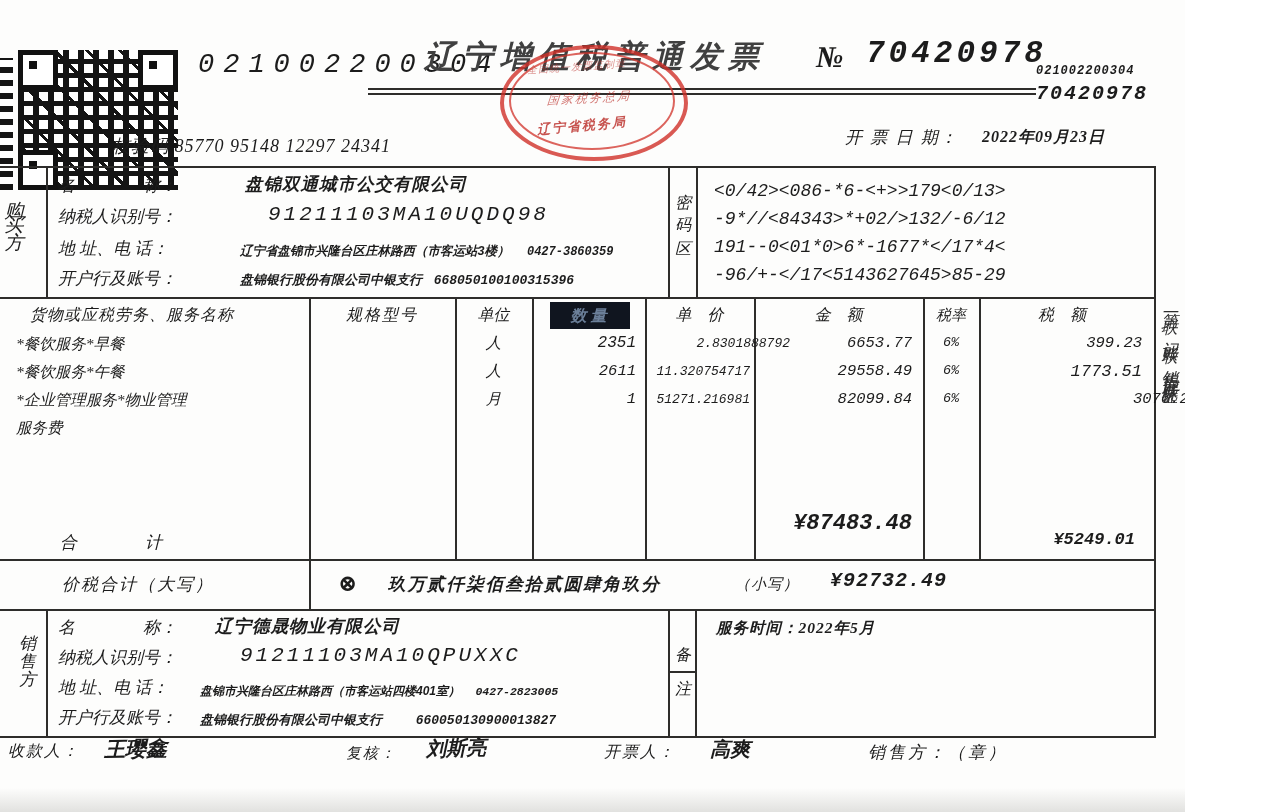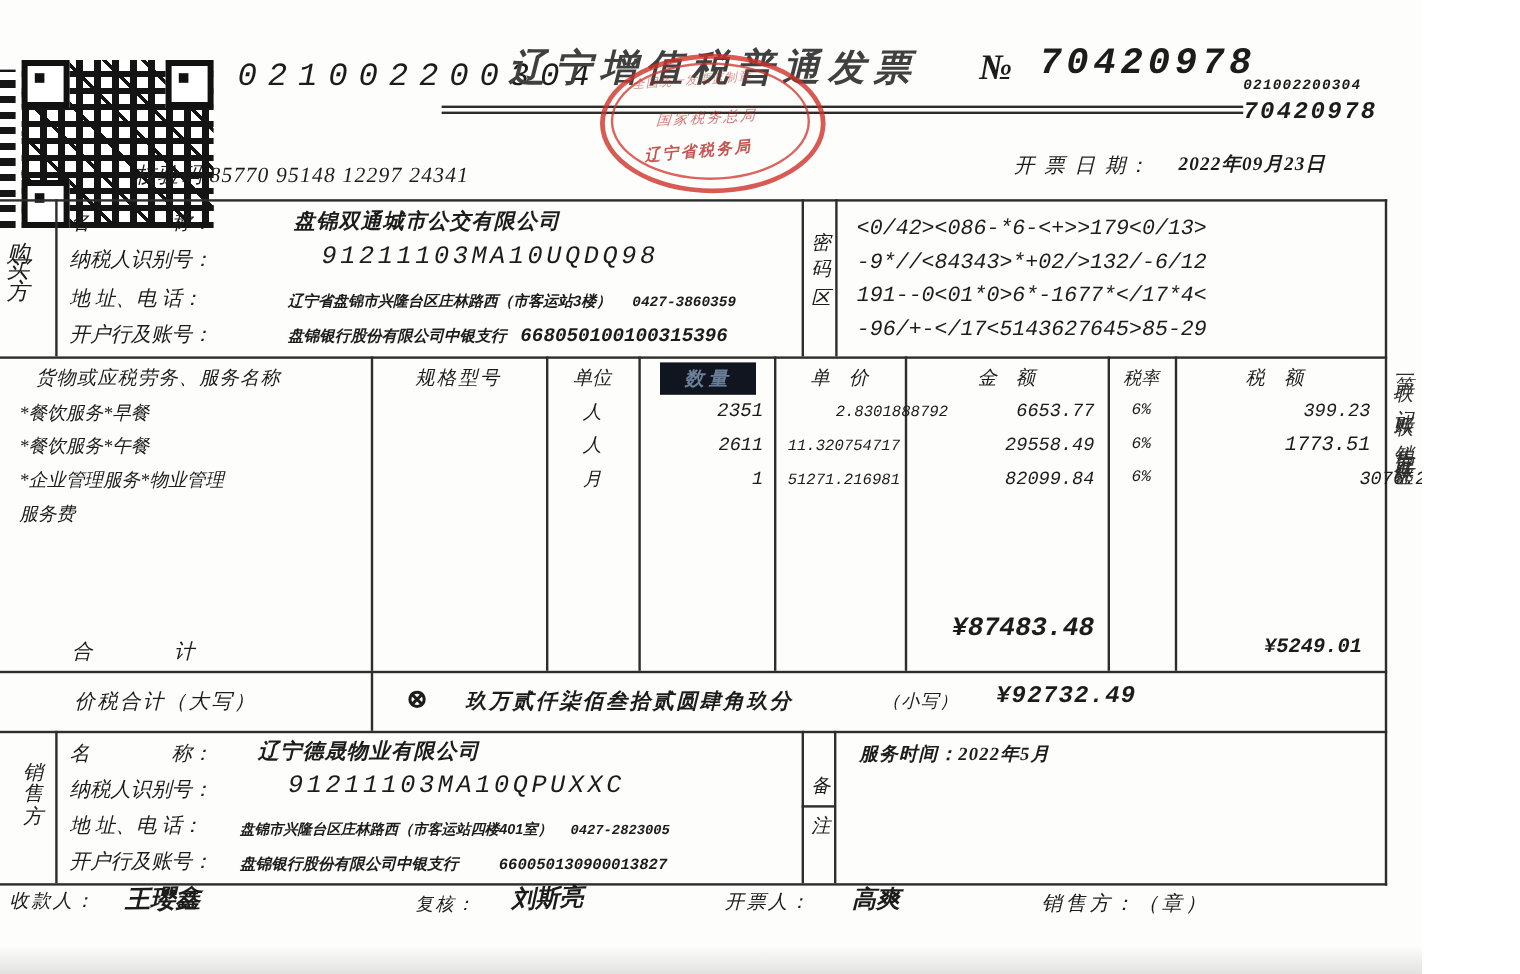--- a/index.html
+++ b/index.html
@@ -103,21 +103,21 @@
 
   <div class="abs" style="left:58px;top:237px;font-size:17px;">地 址、电 话：</div>
   <div class="abs sans" style="left:240px;top:243px;font-size:12.5px;font-weight:bold;">
     <span>辽宁省盘锦市兴隆台区庄林路西（市客运站3楼）</span>
     <span class="mono" style="margin-left:14px;font-size:12px;">0427-3860359</span>
   </div>
 
   <div class="abs" style="left:58px;top:267px;font-size:17px;">开户行及账号：</div>
   <div class="abs sans" style="left:240px;top:271px;font-size:13px;font-weight:bold;">
     <span>盘锦银行股份有限公司中银支行</span>
-    <span class="mono" style="margin-left:8px;font-size:16px;">668050100100315396</span>
+    <span class="mono" style="margin-left:8px;font-size:13px;">668050100100315396</span>
   </div>
 
   <div class="abs vert" style="left:672px;top:180px;font-size:16px;letter-spacing:24px;">密码区</div>
   <div class="abs mono" style="left:714px;top:177px;font-size:18px;line-height:28px;">
     <div>&lt;0/42&gt;&lt;086-*6-&lt;+&gt;&gt;179&lt;0/13&gt;</div>
     <div>-9*//&lt;84343&gt;*+02/&gt;132/-6/12</div>
     <div>191--0&lt;01*0&gt;6*-1677*&lt;/17*4&lt;</div>
     <div>-96/+-&lt;/17&lt;5143627645&gt;85-29</div>
   </div>
 

